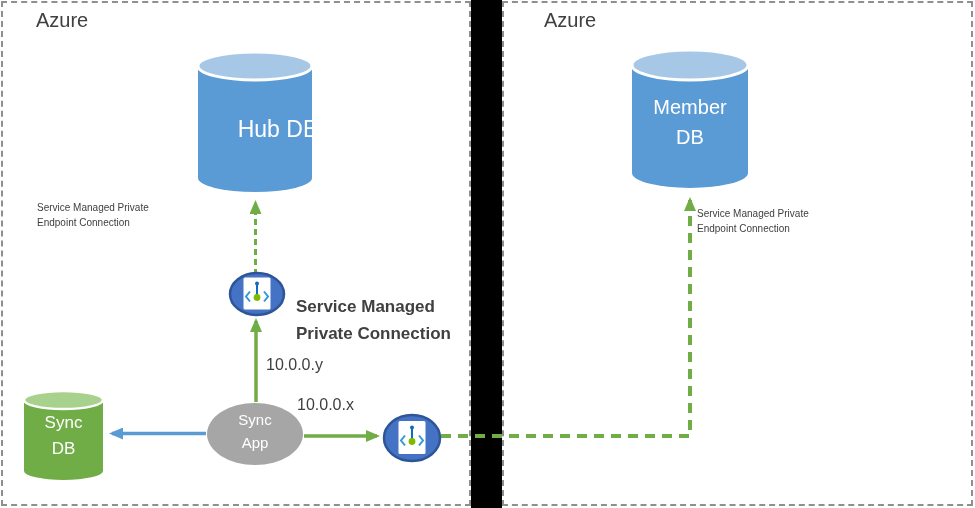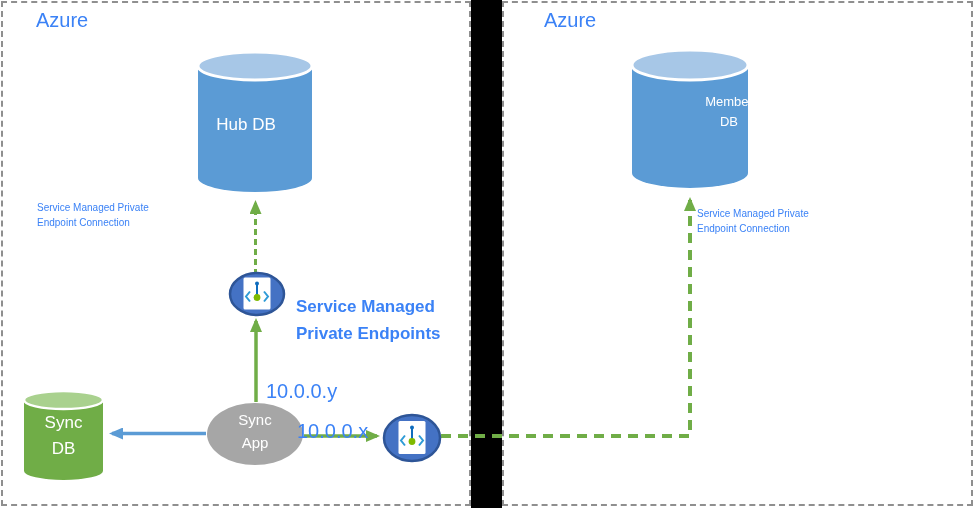--- a/index.html
+++ b/index.html
@@ -7,30 +7,30 @@
     position:relative;width:975px;height:508px;overflow:hidden;
     font-family:"Liberation Sans",sans-serif;background:#fff;
   }
   .azure-box{
     position:absolute;border:2px dashed #8f8f8f;background:#fff;box-sizing:border-box;
   }
   .azure-box.left{left:1px;top:1px;width:470px;height:505px;}
   .azure-box.right{left:502px;top:1px;width:471px;height:505px;}
   .black-bar{position:absolute;left:471px;top:0;width:31px;height:508px;background:#000;}
   .shapes{position:absolute;left:0;top:0;}
-  .lbl{position:absolute;color:#3b82f6;white-space:pre-line;}
+  .lbl{position:absolute;color:#404040;white-space:pre-line;}
   .region-label{font-size:20px;}
   .node-label{color:#fff;text-align:center;line-height:1.5;}
-  .hub-label{left:198px;top:112px;width:96px;font-size:17px;}
-  .member-label{left:632px;top:92px;width:116px;font-size:13px;padding-left:39px;}
+  .hub-label{left:198px;top:112px;width:96px;font-size:23px;padding-left:32px;}
+  .member-label{left:632px;top:92px;width:116px;font-size:20px;}
   .syncdb-label{left:24px;top:410px;width:79px;font-size:17px;}
   .syncapp-label{left:207px;top:409px;width:96px;font-size:15px;}
   .conn-label{font-size:10px;line-height:1.45;}
   .endpoints-title{left:296px;top:293px;font-size:17px;font-weight:bold;line-height:1.6;}
-  .ip-label{font-size:20px;margin-top:24px;}
+  .ip-label{font-size:16px;}
 </style>
 </head>
 <body>
 
 <div class="canvas">
 
   <div class="azure-box left"></div>
   <div class="azure-box right"></div>
   <div class="black-bar"></div>
 
@@ -98,18 +98,18 @@
 DB</div>
   <div class="lbl node-label syncapp-label">Sync
 App</div>
 
   <div class="lbl conn-label" style="left:37px;top:201px">Service Managed Private
 Endpoint Connection</div>
   <div class="lbl conn-label" style="left:697px;top:207px">Service Managed Private
 Endpoint Connection</div>
 
   <div class="lbl endpoints-title">Service Managed
-Private Endpoints</div>
+Private Connection</div>
 
   <div class="lbl ip-label" style="left:266px;top:356px">10.0.0.y</div>
   <div class="lbl ip-label" style="left:297px;top:396px">10.0.0.x</div>
 
 </div>
 
 </body></html>

